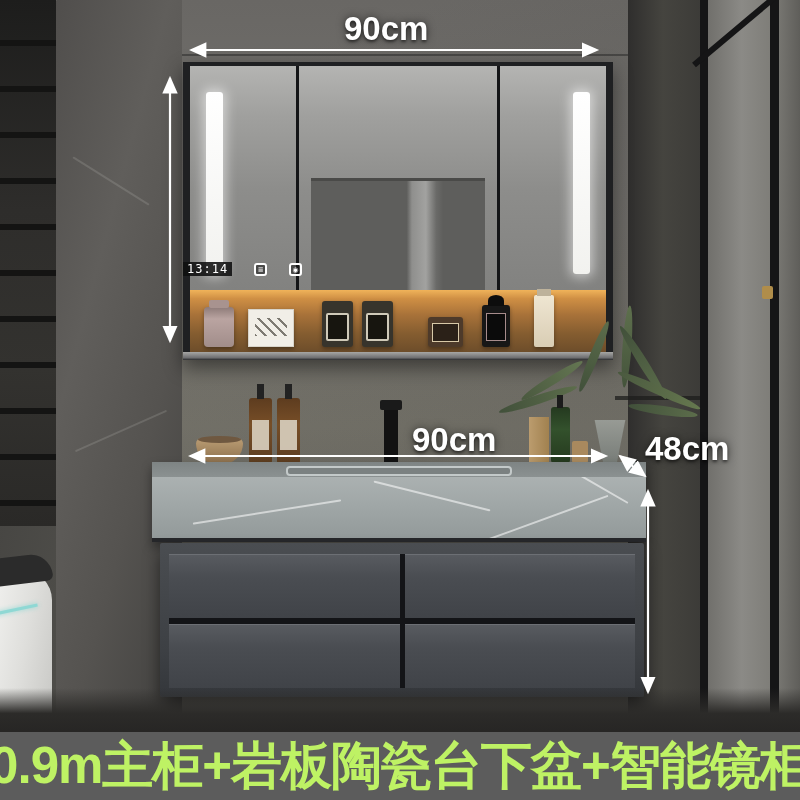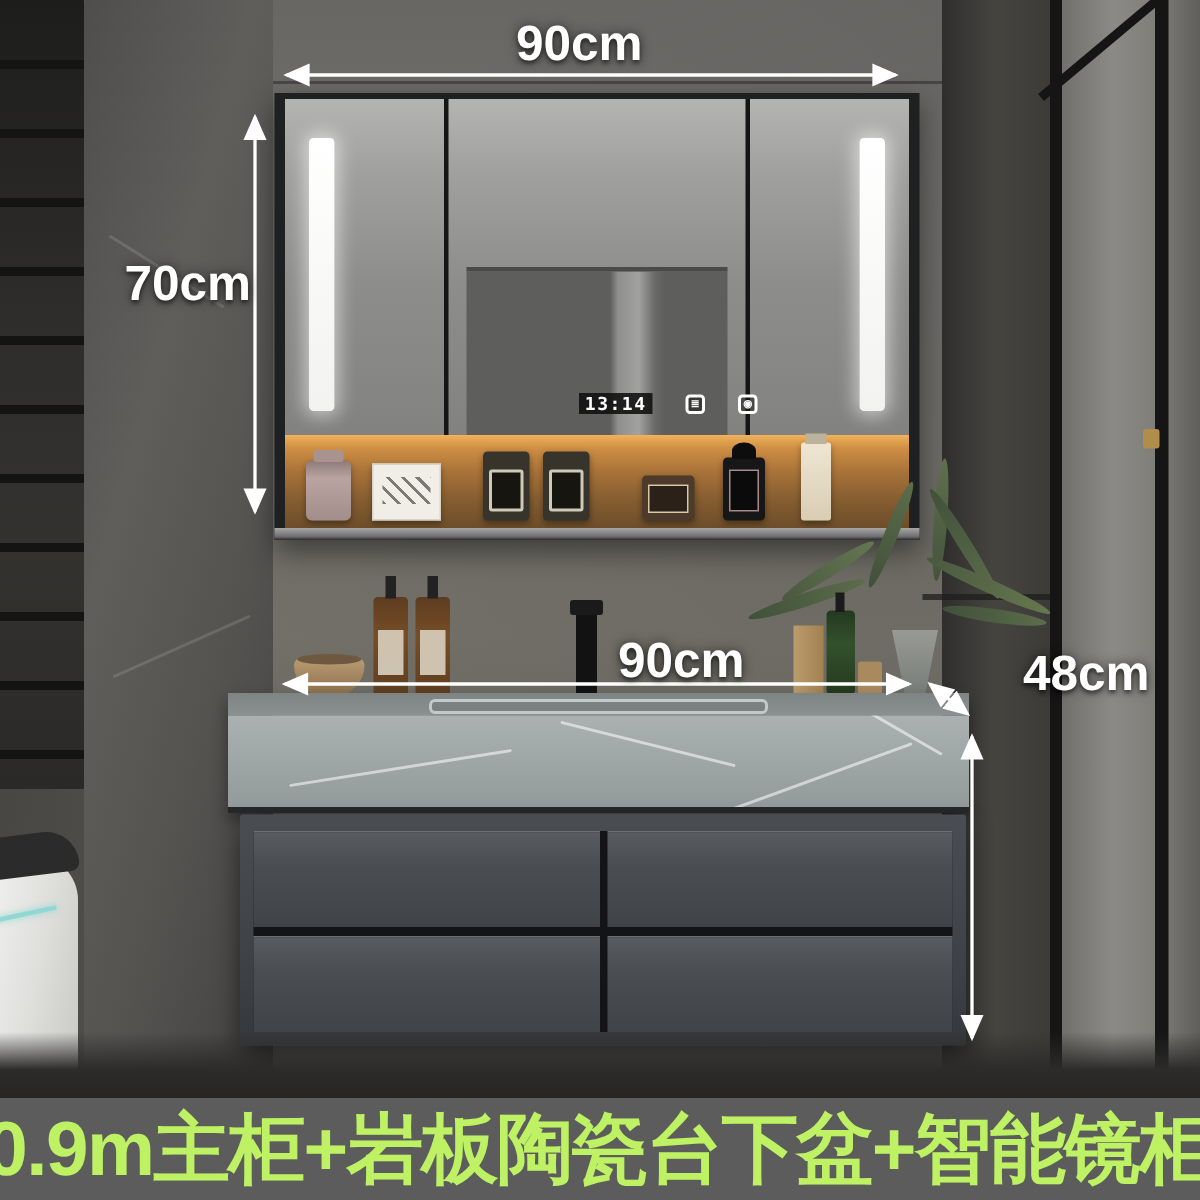--- a/index.html
+++ b/index.html
@@ -47,21 +47,21 @@
     background:linear-gradient(180deg,#b4b4b2 0%,#a0a09e 22%,#8d8d8b 55%,#828280 100%);}
   .door.left,.door.right{width:106px;}
   .door.center{flex:1;}
   .led{position:absolute;top:26px;width:17px;height:182px;border-radius:3px;
     background:linear-gradient(180deg,#ffffff,#f2f2ef);box-shadow:0 0 12px 3px rgba(255,255,255,.55);}
   .door.left .led{left:16px;}
   .door.right .led{right:16px;}
   .reflection{position:absolute;left:12px;right:12px;top:112px;bottom:0;
     background:linear-gradient(90deg,#5e5e5c 0 55%,#8f8f8d 58%,#a2a2a0 66%,#6a6a68 72%,#5e5e5c 76%);
     border-top:3px solid #4a4a48;}
-  .clock-row{position:absolute;left:0;right:108px;top:200px;display:flex;gap:22px;justify-content:flex-end;align-items:center;font-weight:bold;}
+  .clock-row{position:absolute;left:0;right:108px;top:200px;display:flex;gap:22px;justify-content:flex-start;align-items:center;}
   .clock-display{background:rgba(15,15,15,.88);color:#fff;font-family:"DejaVu Sans Mono",monospace;
     font-size:12px;line-height:14px;padding:0 4px;letter-spacing:1px;}
   .mirror-btn{width:13px;height:13px;border:2px solid #fff;border-radius:3px;background:rgba(25,25,25,.55);
     color:#fff;font-size:7px;line-height:9px;text-align:center;overflow:hidden;}
   .shelf{position:absolute;left:7px;top:228px;width:416px;height:62px;
     background:linear-gradient(180deg,#f0b35a 0%,#cf8f44 14%,#a87239 40%,#855d30 70%,#6d4d2a 100%);}
   .shelf-bottom{position:absolute;left:0;top:290px;width:430px;height:8px;
     background:linear-gradient(180deg,#a7a7a5,#707072 70%,#2a2b2d);}
   .shelf-item{position:absolute;bottom:5px;box-shadow:0 2px 4px rgba(0,0,0,.35);}
   .jar-pink{left:14px;width:30px;height:40px;background:linear-gradient(180deg,#8d7a78,#baa4a1 30%,#a18d8a);border-radius:4px;}
@@ -130,21 +130,21 @@
     border-radius:8px 22px 6px 6px;transform:rotate(-7deg);}
   .toilet-light{position:absolute;left:6px;top:52px;width:44px;height:3px;background:#8fd8d4;
     transform:rotate(-12deg);box-shadow:0 0 5px #8fd8d4;}
   
   .arrows-svg{position:absolute;left:0;top:0;width:800px;height:736px;pointer-events:none;}
   .dim{position:absolute;color:#fff;font-weight:bold;font-size:33px;line-height:1;
     text-shadow:0 0 8px rgba(0,0,0,.55),0 2px 3px rgba(0,0,0,.5);white-space:nowrap;}
   .dim.top90{left:344px;top:12px;}
   .dim.left70{left:83px;top:172px;}
   .dim.mid90{left:412px;top:423px;}
-  .dim.d48{left:682px;top:432px;}
+  .dim.d48{left:645px;top:432px;}
   .dim.h55{left:657px;top:557px;}
   .note{position:absolute;right:6px;top:703px;color:#fff;font-weight:bold;font-size:17px;
     text-shadow:0 1px 3px rgba(0,0,0,.6);white-space:nowrap;}
   
   .banner{position:absolute;left:0;top:732px;width:800px;height:68px;background:#5c5c5c;
     display:flex;align-items:center;justify-content:center;}
   .banner-title{color:#bef264;font-weight:bold;font-size:51px;letter-spacing:-1px;white-space:nowrap;}
 </style>
 </head>
 <body>
@@ -251,21 +251,20 @@
       </marker>
     </defs>
     <line x1="191" y1="50" x2="597" y2="50" stroke="#ffffff" stroke-width="2.2" marker-start="url(#ahs)" marker-end="url(#ahe)"></line>
     <line x1="170" y1="78" x2="170" y2="341" stroke="#ffffff" stroke-width="2.2" marker-start="url(#ahs)" marker-end="url(#ahe)"></line>
     <line x1="190" y1="456" x2="606" y2="456" stroke="#ffffff" stroke-width="2.2" marker-start="url(#ahs)" marker-end="url(#ahe)"></line>
     <line x1="620" y1="456" x2="645" y2="476" stroke="#ffffff" stroke-width="2.2" marker-start="url(#ahs)" marker-end="url(#ahe)"></line>
     <line x1="648" y1="491" x2="648" y2="692" stroke="#ffffff" stroke-width="2.2" marker-start="url(#ahs)" marker-end="url(#ahe)"></line>
   </svg>
 
   <div class="dim top90">90cm</div>
-  <div class="dim left70">70cm</div>
   <div class="dim mid90">90cm</div>
   <div class="dim d48">48cm</div>
 
 
   <div class="banner">
     <span class="banner-title">0.9m主柜+岩板陶瓷台下盆+智能镜柜</span>
   </div>
 
 </div>
 

